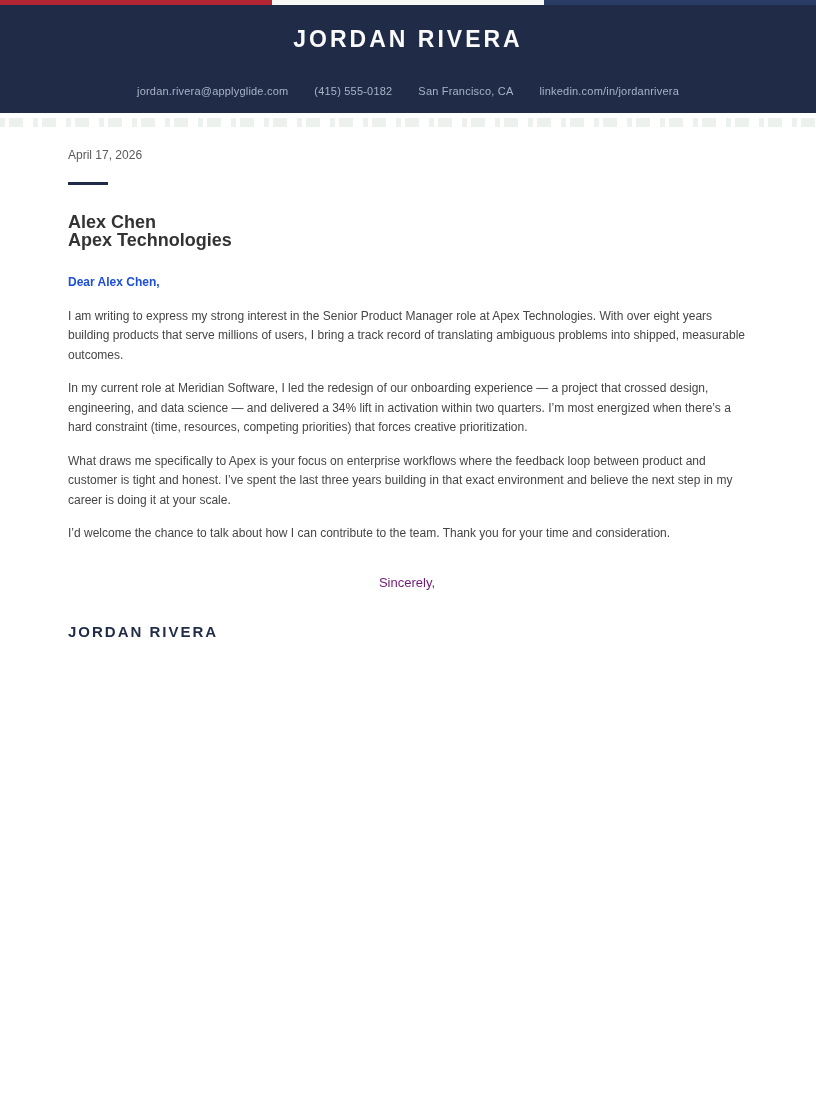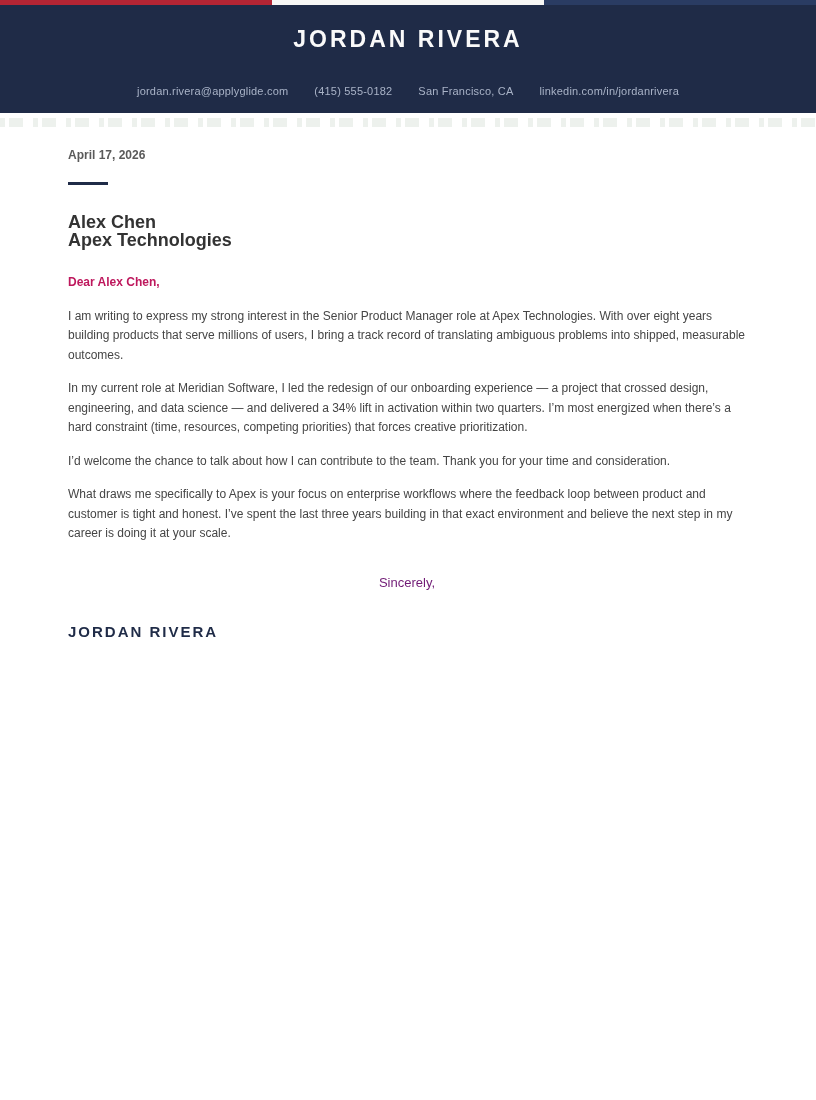--- a/index.html
+++ b/index.html
@@ -68,41 +68,40 @@
   }
 
   
   .content {
     padding: 21px 70px 0 68px;
   }
   .date {
     font-size: 12px;
     color: #5a5a5a;
     line-height: 1.2;
-    font-weight: bold;
   }
   .divider {
     width: 40px;
     height: 3px;
     background: #1f2b47;
     margin-top: 20px;
   }
   .recipient {
     margin-top: 28px;
     font-size: 18px;
     line-height: 18px;
   }
   .recipient-name, .recipient-company { font-weight: bold; color: #333333; }
   .recipient-title { color: #888888; }
 
   .greeting {
     margin-top: 26px;
     font-size: 12px;
     font-weight: bold;
-    color: #be185d;
+    color: #1d4ed8;
     line-height: 1.2;
   }
   .para {
     margin-top: 14px;
     font-size: 12px;
     color: #454545;
     line-height: 19.5px;
     max-width: 678px;
   }
   .para.first { margin-top: 17px; }
@@ -152,20 +151,20 @@
 
     <div class="recipient">
       <div class="recipient-name">Alex Chen</div>
       <div class="recipient-company">Apex Technologies</div>
     </div>
 
     <div class="greeting">Dear Alex Chen,</div>
 
     <p class="para first">I am writing to express my strong interest in the Senior Product Manager role at Apex Technologies. With over eight years building products that serve millions of users, I bring a track record of translating ambiguous problems into shipped, measurable outcomes.</p>
     <p class="para">In my current role at Meridian Software, I led the redesign of our onboarding experience — a project that crossed design, engineering, and data science — and delivered a 34% lift in activation within two quarters. I’m most energized when there’s a hard constraint (time, resources, competing priorities) that forces creative prioritization.</p>
+    <p class="para">What draws me specifically to Apex is your focus on enterprise workflows where the feedback loop between product and customer is tight and honest. I’ve spent the last three years building in that exact environment and believe the next step in my career is doing it at your scale.</p>
     <p class="para">I’d welcome the chance to talk about how I can contribute to the team. Thank you for your time and consideration.</p>
-    <p class="para">What draws me specifically to Apex is your focus on enterprise workflows where the feedback loop between product and customer is tight and honest. I’ve spent the last three years building in that exact environment and believe the next step in my career is doing it at your scale.</p>
 
     <div class="closing">Sincerely,</div>
     <div class="signature">JORDAN RIVERA</div>
   </div>
 
 </div>
 
 </body></html>

